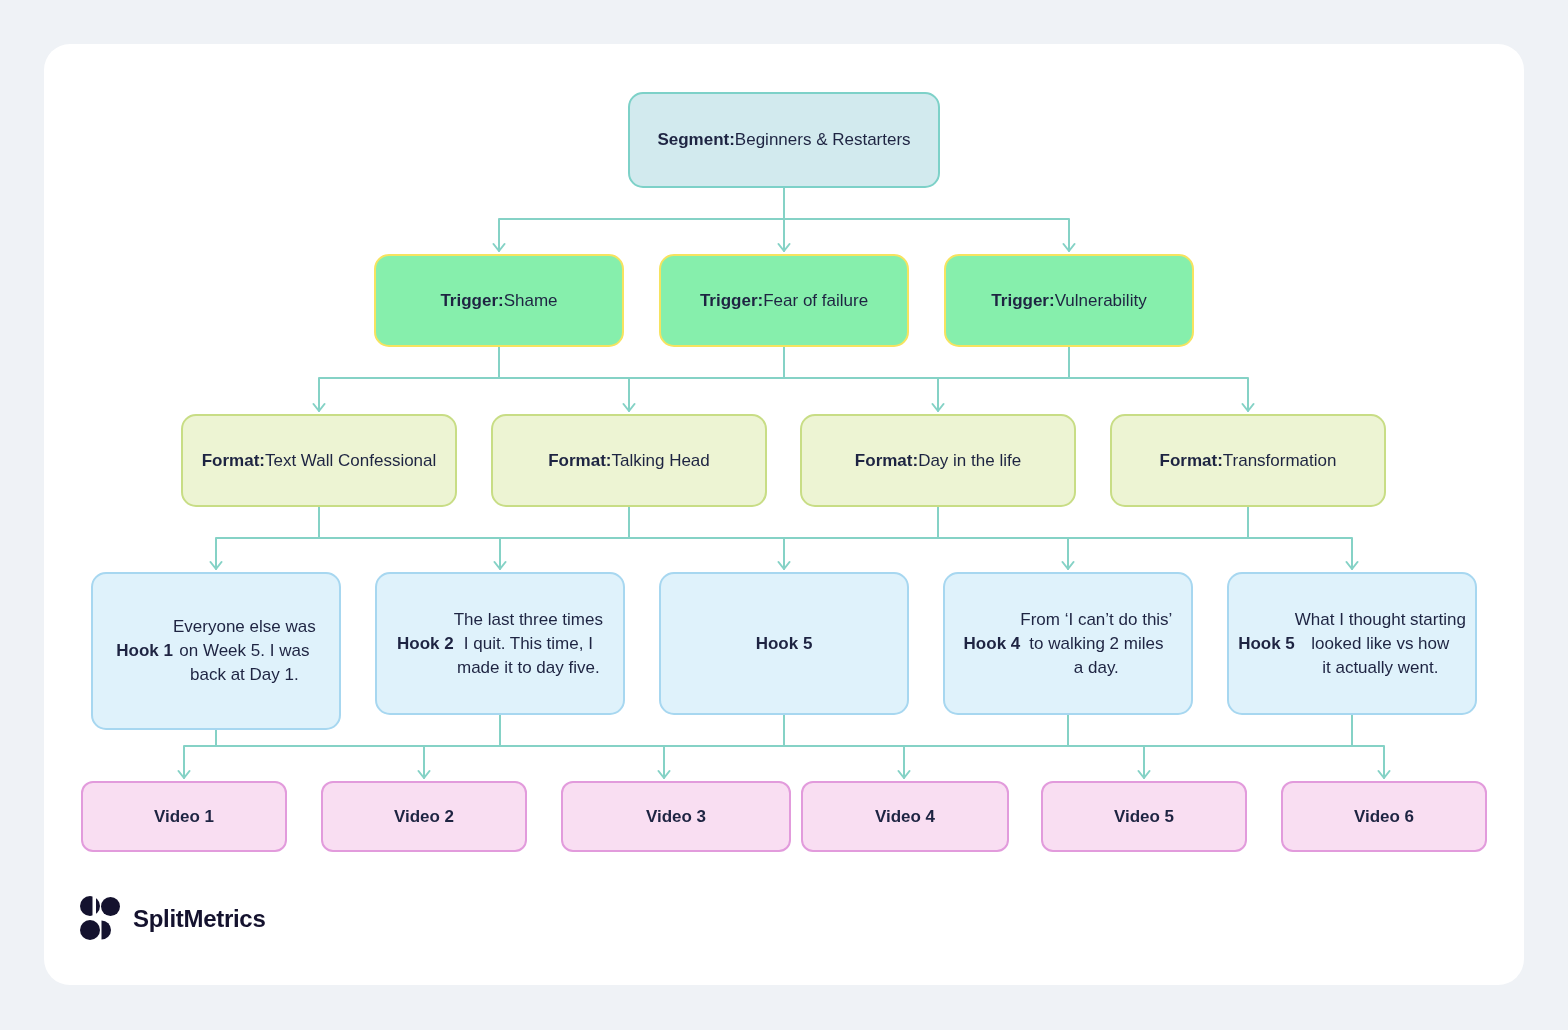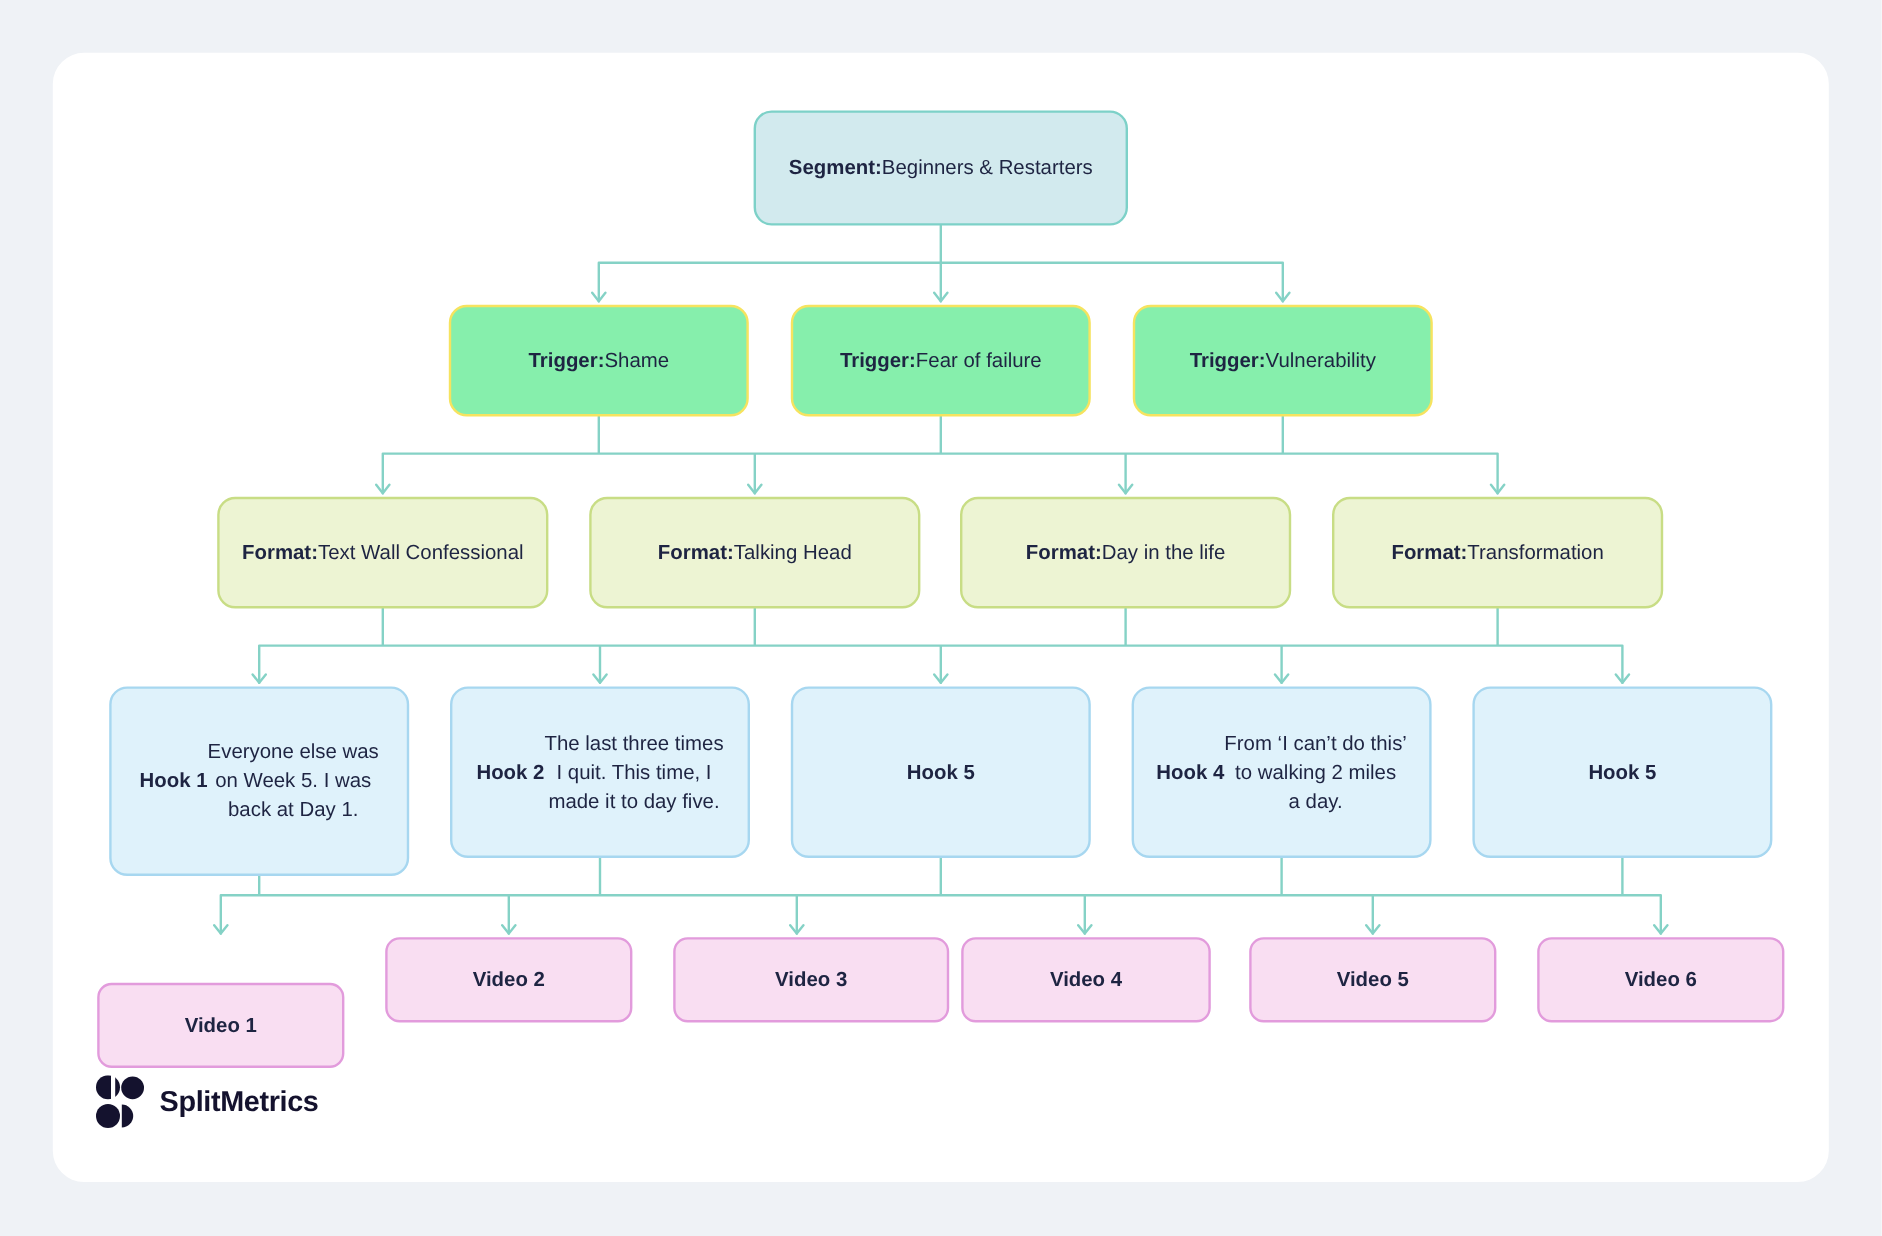--- a/index.html
+++ b/index.html
@@ -116,23 +116,26 @@
   <div class="title">Hook 5</div>
 </div>
 <div class="node hook" style="left:943px; top:572px; width:250px; height:143px;">
   <div class="title">Hook 4</div>
   <div class="body">From ‘I can’t do this’
 to walking 2 miles
 a day.</div>
 </div>
 <div class="node hook" style="left:1227px; top:572px; width:250px; height:143px;">
   <div class="title">Hook 5</div>
+  <div class="body">What I thought starting
+looked like vs how
+it actually went.</div>
 </div>
 
-<div class="node video" style="left:81px; top:781px; width:206px; height:71px;margin-top:38px;">
+<div class="node video" style="left:81px; top:781px; width:206px; height:71px;">
   <div class="title">Video 1</div>
 </div>
 <div class="node video" style="left:321px; top:781px; width:206px; height:71px;">
   <div class="title">Video 2</div>
 </div>
 <div class="node video" style="left:561px; top:781px; width:230px; height:71px;">
   <div class="title">Video 3</div>
 </div>
 <div class="node video" style="left:801px; top:781px; width:208px; height:71px;">
   <div class="title">Video 4</div>

